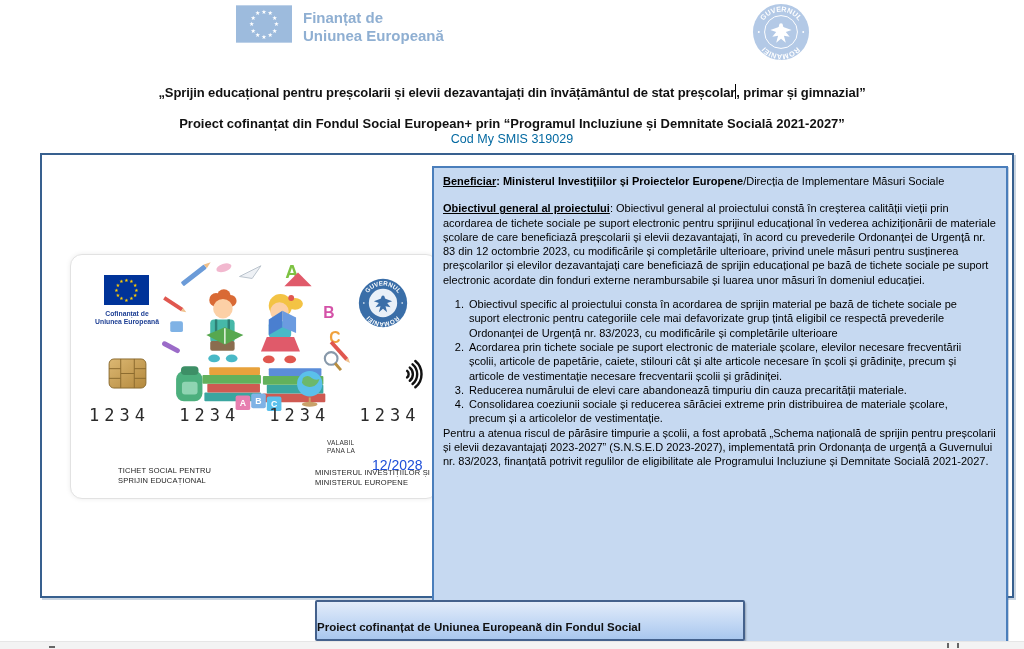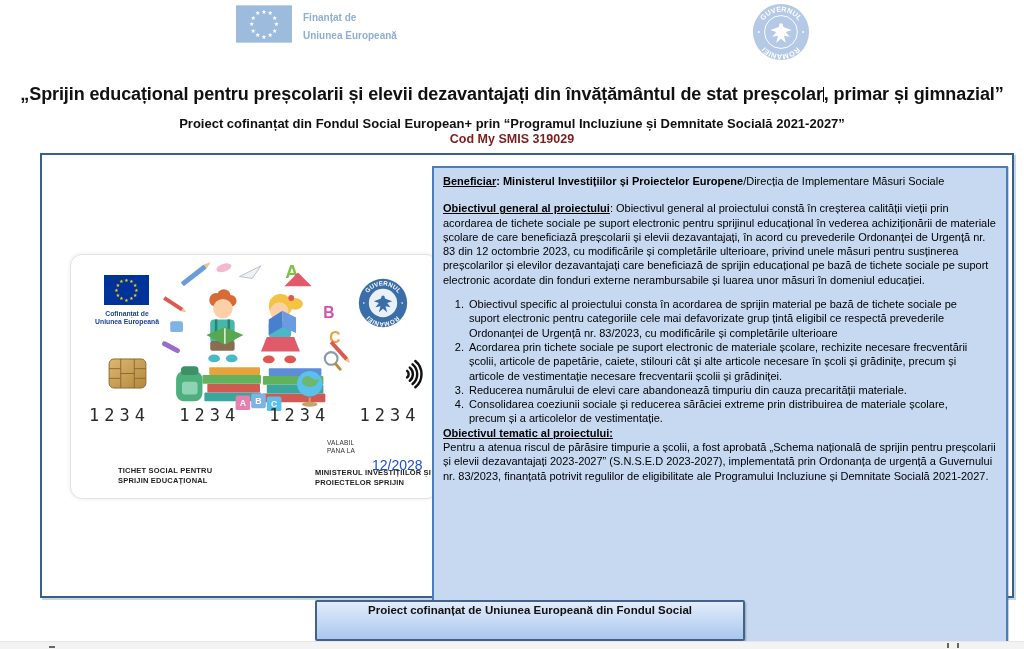--- a/index.html
+++ b/index.html
@@ -3,71 +3,71 @@
 <meta charset="utf-8">
 <style>
   * { margin:0; padding:0; box-sizing:border-box; }
   html,body { background:#fff; }
   body { font-family:"Liberation Sans", sans-serif; }
   .page { position:relative; width:1024px; height:649px; background:#ffffff; overflow:hidden; }
 
   
   .eu-top { position:absolute; left:236px; top:5px; display:flex; align-items:flex-start; }
   .eu-top .flag { width:56px; height:38px; }
-  .eu-top .lbl { margin-left:11px; margin-top:4px; font-weight:bold; font-size:10px; line-height:18px; color:#8fafd2; }
+  .eu-top .lbl { margin-left:11px; margin-top:4px; font-weight:bold; font-size:15px; line-height:18px; color:#8fafd2; }
   .gov-seal-top { position:absolute; left:752px; top:3px; width:58px; height:58px; }
 
   
   .doc-title { position:absolute; left:0; top:84px; width:100%; text-align:center;
-               font-weight:bold; font-size:18px; color:#111; letter-spacing:-0.1px; }
+               font-weight:bold; font-size:13px; color:#111; letter-spacing:-0.1px; }
   .caret { display:inline-block; width:1px; height:15px; background:#000; vertical-align:-2px; }
   .doc-subtitle { position:absolute; left:0; top:116px; width:100%; text-align:center;
                   font-weight:bold; font-size:13px; color:#111; }
   .doc-smis { position:absolute; left:0; top:132px; width:100%; text-align:center;
-              font-weight:bold; font-size:12.5px; color:#7f1d1d; }
+              font-weight:normal; font-size:12.5px; color:#0369a1; }
 
   
   .frame { position:absolute; left:40px; top:153px; width:974px; height:445px;
            border:2px solid #38608f; background:#fff; box-shadow:2px 2px 0 rgba(104,134,170,.35); }
 
   
   .card { position:absolute; left:28px; top:99px; width:368px; height:245px; background:#fff;
           border:1px solid #e2e2e2; border-radius:12px; box-shadow:0 0 5px rgba(0,0,0,.08); }
   .card .flag { position:absolute; left:33px; top:20px; width:45px; height:30px; }
   .card .cof { position:absolute; left:8px; top:55px; width:96px; text-align:center;
                font-size:6.8px; font-weight:bold; color:#1d3f94; line-height:8px; }
   .card .seal { position:absolute; left:287px; top:23px; width:50px; height:50px; }
   .card .chip { position:absolute; left:37px; top:103px; width:39px; height:31px; }
   .card .ctls { position:absolute; left:330px; top:102px; width:28px; height:34px; }
   .card .illu { position:absolute; left:90px; top:2px; width:196px; height:158px; }
   .card .num  { position:absolute; left:18px; top:150px; font-family:"DejaVu Sans Mono", monospace;
                 font-size:17px; color:#2b2b2b; letter-spacing:5px; word-spacing:14px; white-space:nowrap; }
   .card .name { position:absolute; left:47px; top:181px; font-size:19px; color:#222; letter-spacing:.5px; }
   .card .vlab { position:absolute; left:256px; top:184px; font-size:6.5px; color:#333; line-height:7.5px; letter-spacing:.2px; }
   .card .vval { position:absolute; left:301px; top:202px; font-size:14px; color:#1d4ed8; }
-  .card .tiny { position:absolute; font-size:7.5px; font-weight:bold; color:#222; line-height:9.5px; letter-spacing:.2px; }
+  .card .tiny { position:absolute; font-size:7.5px; font-weight:normal; color:#222; line-height:9.5px; letter-spacing:.2px; }
   .card .type { left:47px; top:211px; }
   .card .issuer { left:244px; top:213px; }
 
   
   .panel { position:absolute; left:390px; top:11px; width:576px; height:532px;
            background:#c6d9f1; border:2px solid #4a7ebb; box-shadow:1px 1px 0 rgba(70,110,160,.3);
            padding:6px 9px 16px 9px; font-size:11px; line-height:1.3; color:#000; overflow:hidden; }
   .panel p { margin:0; }
   .panel .gap { height:13px; }
   .hu { font-weight:bold; text-decoration:underline; }
   .b { font-weight:bold; }
   .panel ol { margin:10px 11px 0 0; padding-left:24px; }
   .panel li { margin:0; padding-left:2px; }
 
   
   .footer-box { position:absolute; left:315px; top:600px; width:430px; height:41px;
-                border:2px solid #44618c; border-radius:2px; text-align:center;
+                border:2px solid #44618c; border-radius:2px; 
                 background:linear-gradient(#e2ecfa, #c3d8f4 55%, #a9c7ee);
-                box-shadow:1px 2px 2px rgba(0,0,0,.25); padding-top:1px;
+                box-shadow:1px 2px 2px rgba(0,0,0,.25); padding-top:18px;
                 font-weight:bold; font-size:11.5px; line-height:15px; color:#111; }
 
   
   .strip { position:absolute; left:0; top:641px; width:1024px; height:8px;
            background:#f3f3f3; border-top:1px solid #e6e6e6; }
   .mark { position:absolute; background:#666; }
   .mark.m1 { left:49px; top:4px; width:6px; height:2px; }
   .mark.m2 { left:947px; top:1px; width:2px; height:5px; }
   .mark.m3 { left:957px; top:1px; width:2px; height:5px; }
   svg .arc { font-family:"Liberation Sans", sans-serif; font-weight:bold; }
@@ -257,35 +257,34 @@
         <div>VALABIL</div>
         <div>PANA LA</div>
       </div>
       <div class="vval">12/2028</div>
       <div class="tiny type">
         <div>TICHET SOCIAL PENTRU</div>
         <div>SPRIJIN EDUCAȚIONAL</div>
       </div>
       <div class="tiny issuer">
         <div>MINISTERUL INVESTIȚIILOR ȘI</div>
-        <div>PROIECTELOR SPRIJIN</div>
+        <div>MINISTERUL EUROPENE</div>
       </div>
     </div>
 
     <div class="panel">
       <p><span class="hu">Beneficiar</span><span class="b">: Ministerul Investițiilor și Proiectelor Europene</span><span>/Direcția de Implementare Măsuri Sociale</span></p>
       <div class="gap"></div>
       <p><span class="hu">Obiectivul general al proiectului</span><span>: Obiectivul general al proiectului constă în creșterea calității vieții prin acordarea de tichete sociale pe suport electronic pentru sprijinul educațional în vederea achiziționării de materiale școlare de care beneficiază preșcolarii și elevii dezavantajați, în acord cu prevederile Ordonanței de Urgență nr. 83 din 12 octombrie 2023, cu modificările și completările ulterioare, privind unele măsuri pentru susținerea preșcolarilor și elevilor dezavantajați care beneficiază de sprijin educațional pe bază de tichete sociale pe suport electronic acordate din fonduri externe nerambursabile și luarea unor măsuri în domeniul educației.</span></p>
       <ol>
         <li>Obiectivul specific al proiectului consta în acordarea de sprijin material pe bază de tichete sociale pe suport electronic pentru categoriile cele mai defavorizate grup țintă eligibil ce respectă prevederile Ordonanței de Urgență nr. 83/2023, cu modificările și completările ulterioare</li>
-        <li>Acordarea prin tichete sociale pe suport electronic de materiale școlare, rechizite necesare frecventării școlii, articole de papetărie, caiete, stilouri  cât și alte articole necesare în școli și grădinițe, precum și articole de vestimentație necesare frecventarii școlii și grădiniței.</li>
+        <li>Acordarea prin tichete sociale pe suport electronic de materiale școlare, elevilor necesare frecventării școlii, articole de papetărie, caiete, stilouri  cât și alte articole necesare în școli și grădinițe, precum și articole de vestimentație necesare frecventarii școlii și grădiniței.</li>
         <li>Reducerea numărului de elevi care abandonează timpuriu din cauza precarității materiale.</li>
         <li>Consolidarea coeziunii sociale și reducerea sărăciei extreme prin distribuirea de materiale școlare, precum și a articolelor de vestimentație.</li>
       </ol>
-      <p><span class="hu">Obiectivul tematic al proiectului:</span></p>
       <p>Pentru a atenua riscul de părăsire timpurie a școlii, a fost aprobată „Schema națională de sprijin pentru preșcolarii și elevii dezavantajați 2023-2027” (S.N.S.E.D 2023-2027), implementată prin Ordonanța de urgență a Guvernului nr. 83/2023, finanțată potrivit regulilor de eligibilitate ale Programului Incluziune și Demnitate Socială 2021-2027.</p>
     </div>
   </div>
 
   <div class="footer-box">
     <div>Proiect cofinanțat de Uniunea Europeană din Fondul Social</div>
   </div>
 
   <div class="strip">
     <div class="mark m1"></div>

